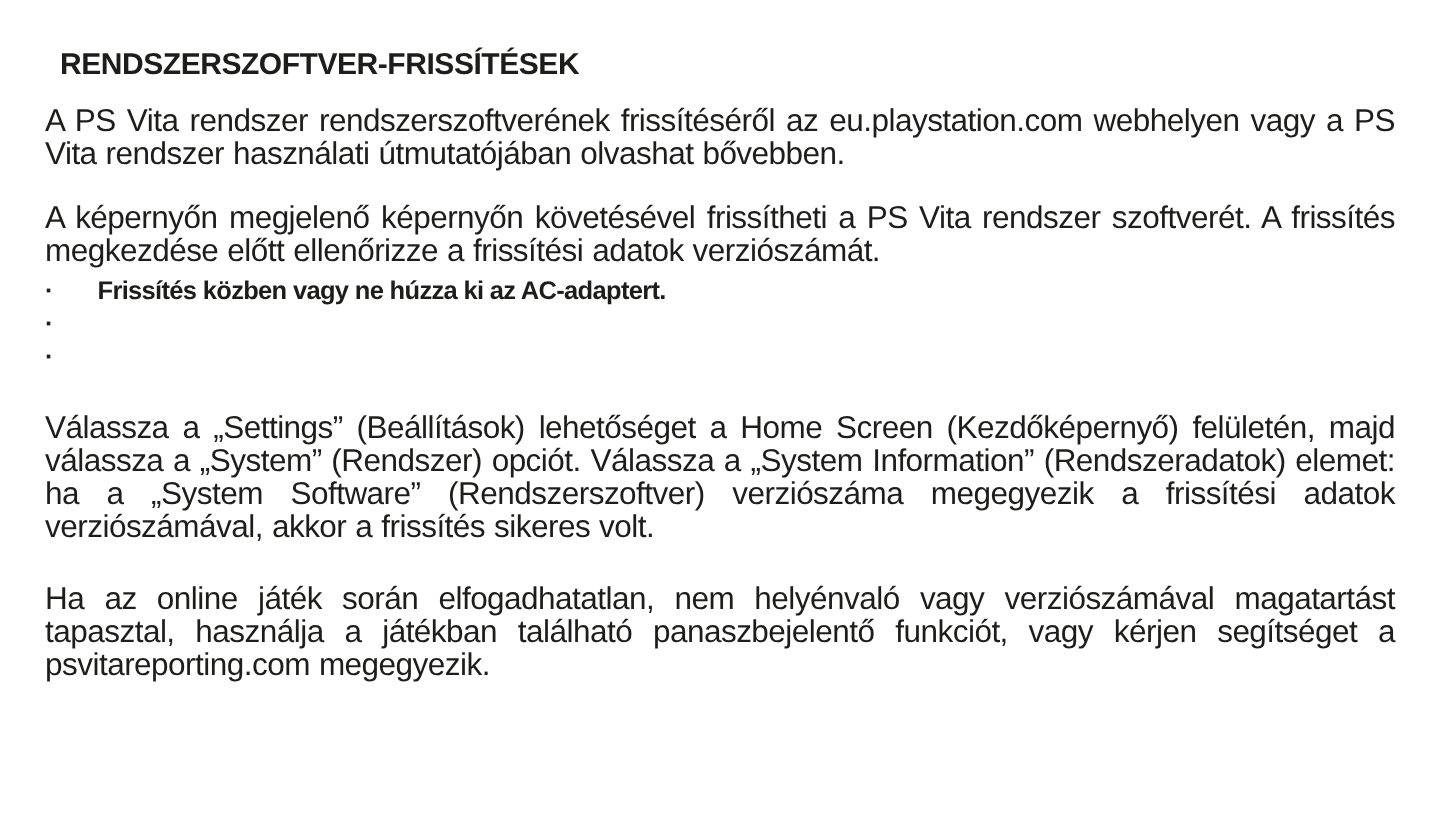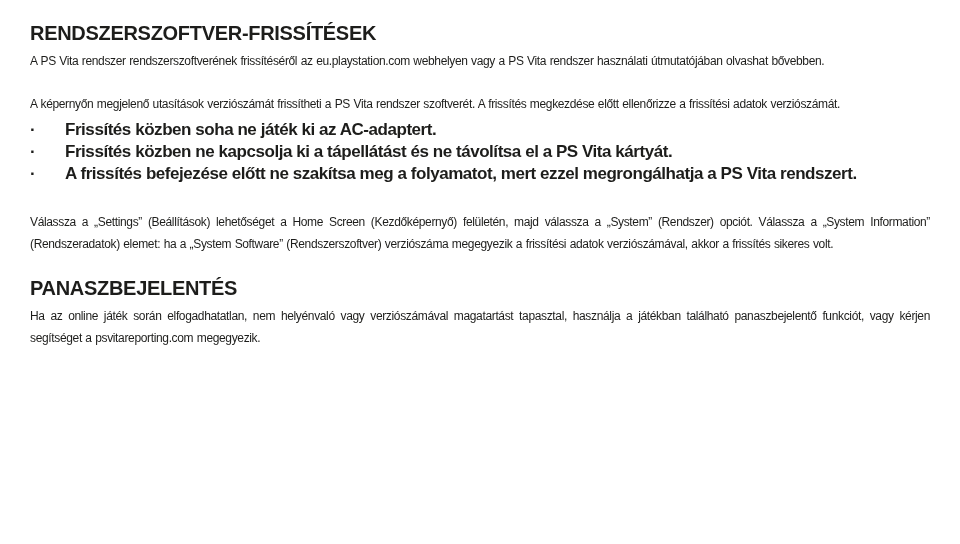--- a/index.html
+++ b/index.html
@@ -16,29 +16,29 @@
     -webkit-font-smoothing: antialiased;
   }
   .page {
     box-sizing: border-box;
     width: 960px;
     height: 544px;
     padding: 21px 30px 0 30px;
     background: #ffffff;
   }
   h2.sec-heading {
-    margin: 0;
+    margin: 10px;
     font-size: 20px;
     line-height: 24px;
     font-weight: 700;
     letter-spacing: -0.3px;
   }
   p.body-text {
     margin: 0;
-    font-size: 12px;
+    font-size: 21px;
     line-height: 22px;
     text-align: justify;
     letter-spacing: -0.35px;
     word-spacing: 0.5px;
   }
   .gap-sm { height: 5px; }
   .gap-md { height: 21px; }
   ul.warning-list {
     list-style: none;
     margin: 4px 0 0 0;
@@ -63,46 +63,43 @@
 </head>
 <body>
 
 <div class="page">
 
   <section>
     <h2 class="sec-heading">RENDSZERSZOFTVER-FRISSÍTÉSEK</h2>
     <div class="gap-sm"></div>
     <p class="body-text">A PS Vita rendszer rendszerszoftverének frissítéséről az eu.playstation.com webhelyen vagy a PS Vita rendszer használati útmutatójában olvashat bővebben.</p>
     <div class="gap-md"></div>
-    <p class="body-text">A képernyőn megjelenő utasítások verziószámát frissítheti a PS Vita rendszer szoftverét. A frissítés megkezdése előtt ellenőrizze a frissítési adatok verziószámát.</p>
+    <p class="body-text">A képernyőn megjelenő képernyőn követésével frissítheti a PS Vita rendszer szoftverét. A frissítés megkezdése előtt ellenőrizze a frissítési adatok verziószámát.</p>
 
     <ul class="warning-list">
       <li>
         <span class="bullet-marker">·</span>
-        <span>Frissítés közben soha ne játék ki az AC-adaptert.</span>
+        <span>Frissítés közben vagy ne húzza ki az AC-adaptert.</span>
       </li>
       <li>
         <span class="bullet-marker">·</span>
-        <span>Frissítés közben ne kapcsolja ki a tápellátást és ne távolítsa el a PS Vita kártyát.</span>
       </li>
       <li>
         <span class="bullet-marker">·</span>
-        <span>A frissítés befejezése előtt ne szakítsa meg a folyamatot, mert ezzel megrongálhatja a PS Vita rendszert.</span>
       </li>
     </ul>
   </section>
 
   <div class="gap-md"></div>
 
   <section>
     <div class="gap-sm"></div>
     <p class="body-text">Válassza a „Settings” (Beállítások) lehetőséget a Home Screen (Kezdőképernyő) felületén, majd válassza a „System” (Rendszer) opciót. Válassza a „System Information” (Rendszeradatok) elemet: ha a „System Software” (Rendszerszoftver) verziószáma megegyezik a frissítési adatok verziószámával, akkor a frissítés sikeres volt.</p>
   </section>
 
   <div class="gap-md"></div>
 
   <section>
-    <h2 class="sec-heading">PANASZBEJELENTÉS</h2>
     <div class="gap-sm"></div>
     <p class="body-text"><span>Ha az online játék során elfogadhatatlan, nem helyénvaló vagy verziószámával magatartást tapasztal, használja a játékban található panaszbejelentő funkciót, vagy kérjen segítséget a </span><span class="bold-inline">psvitareporting.com</span><span> megegyezik.</span></p>
   </section>
 
 </div>
 
 </body></html>

